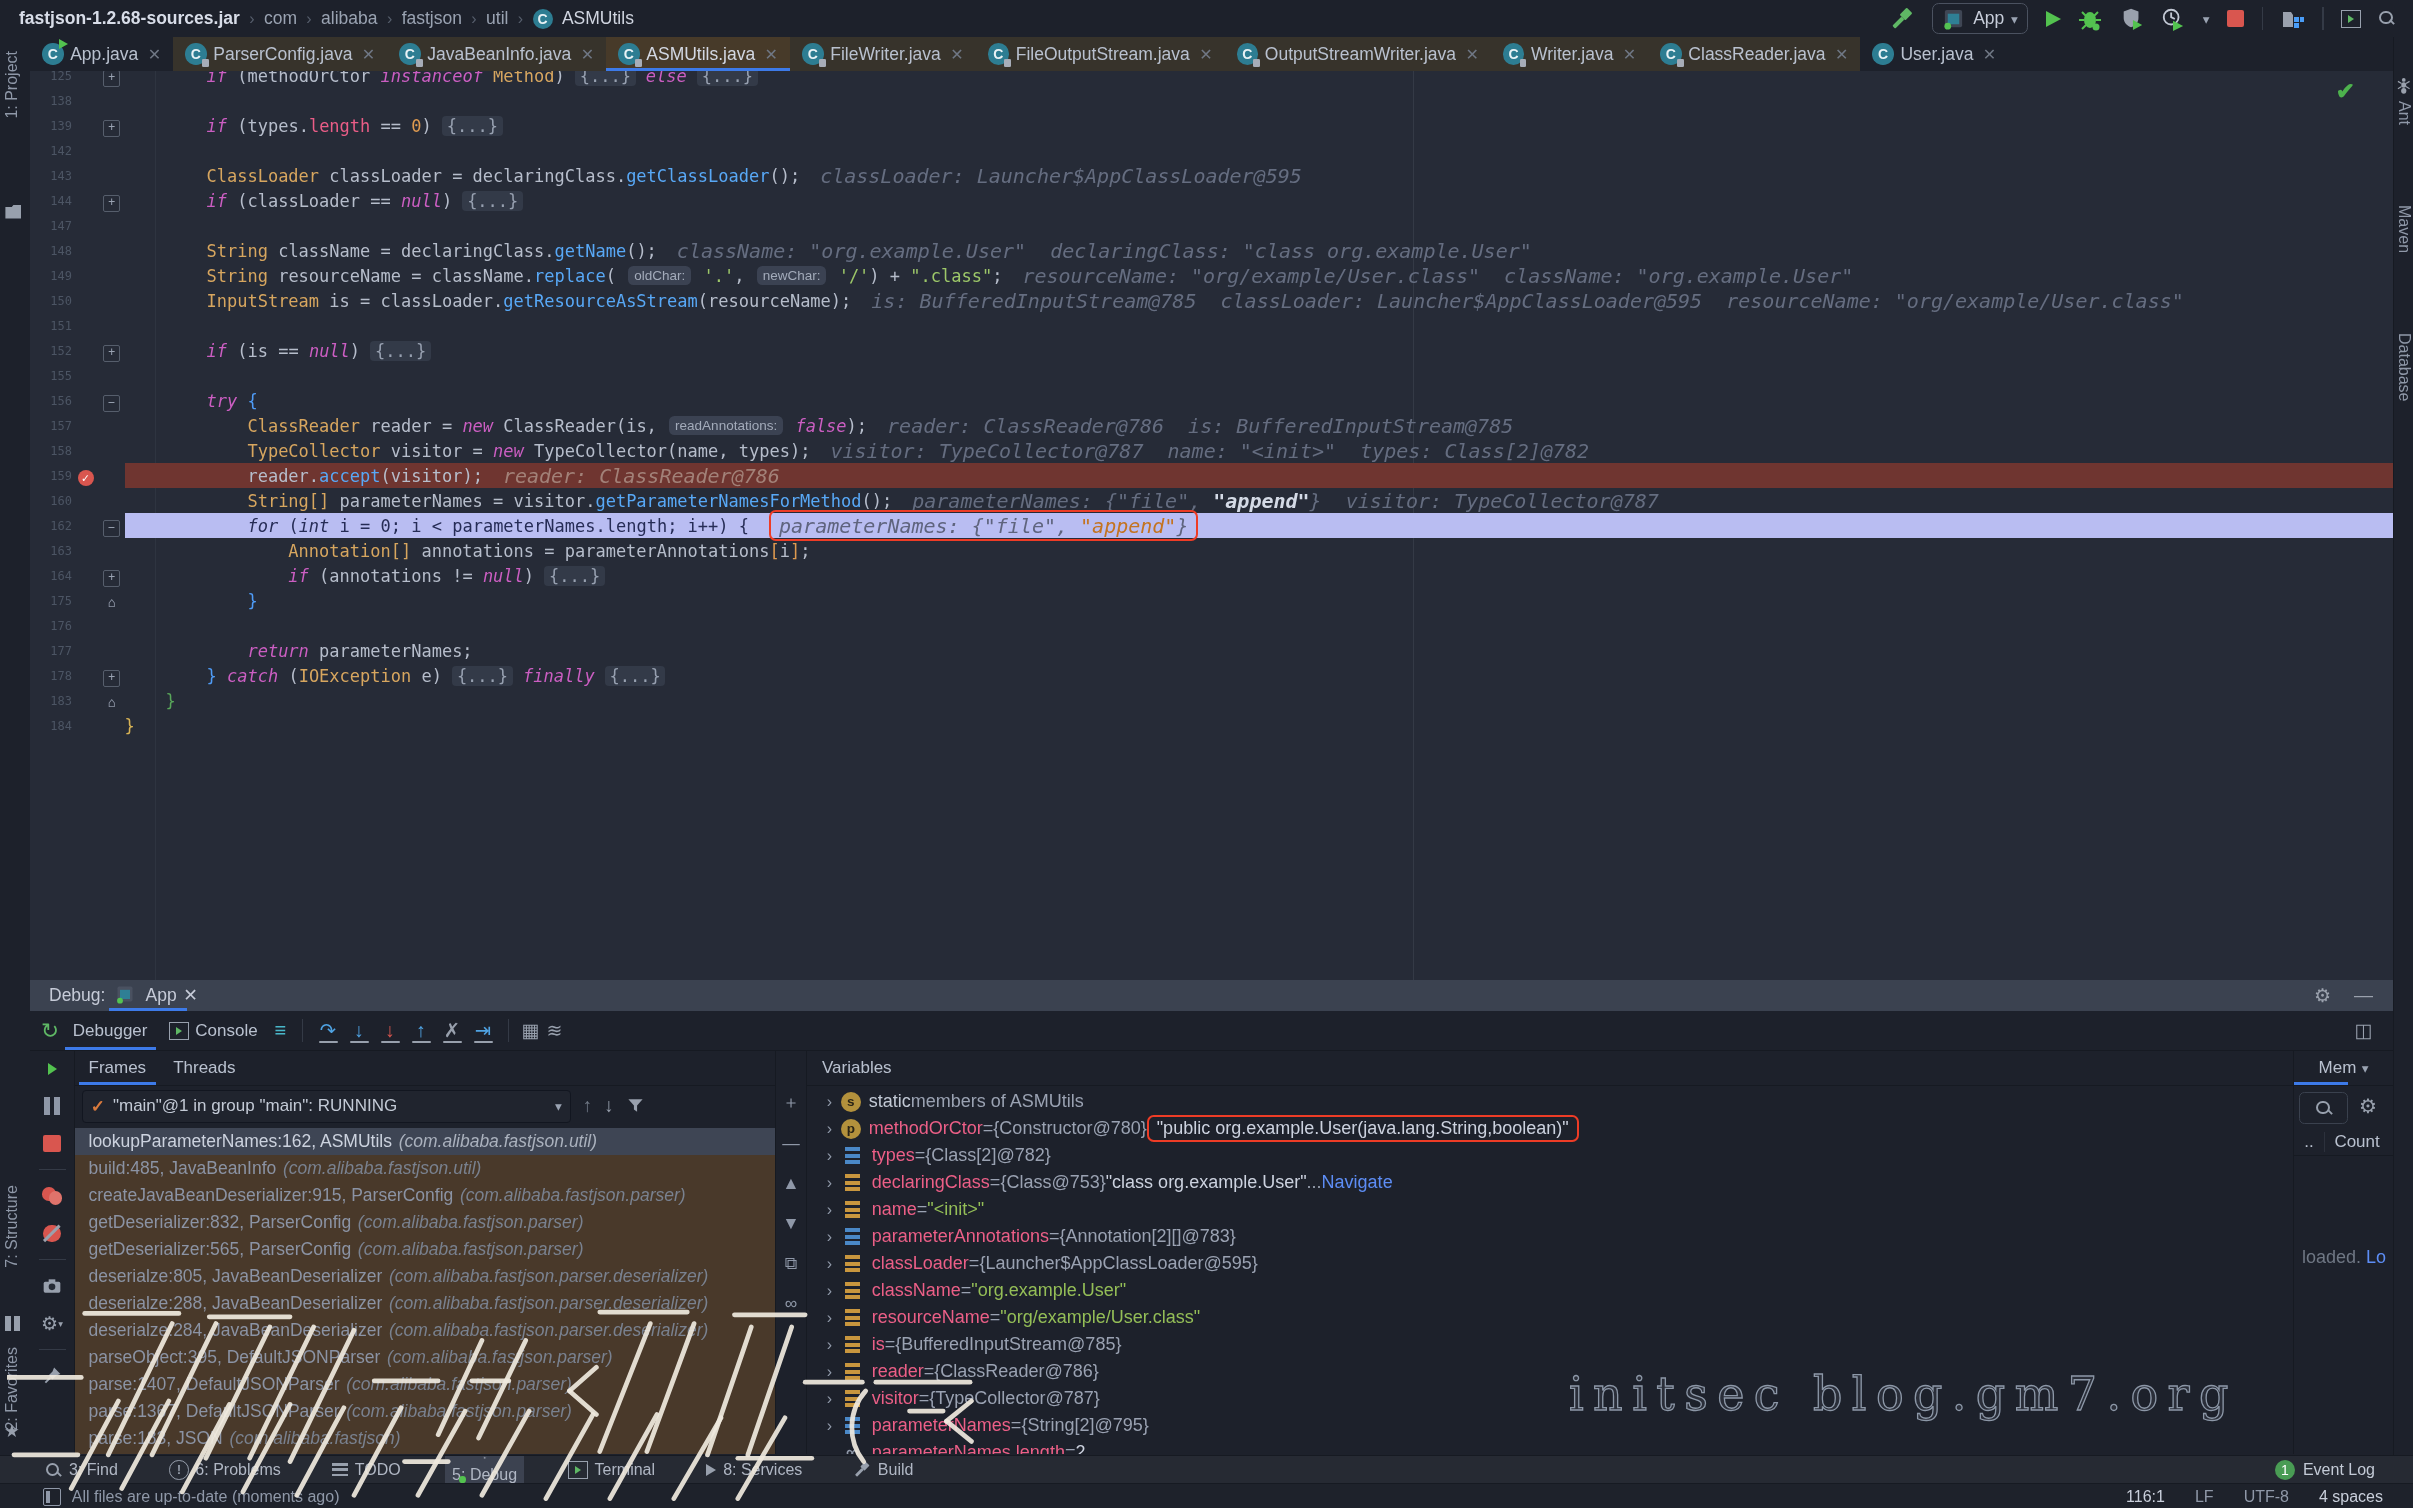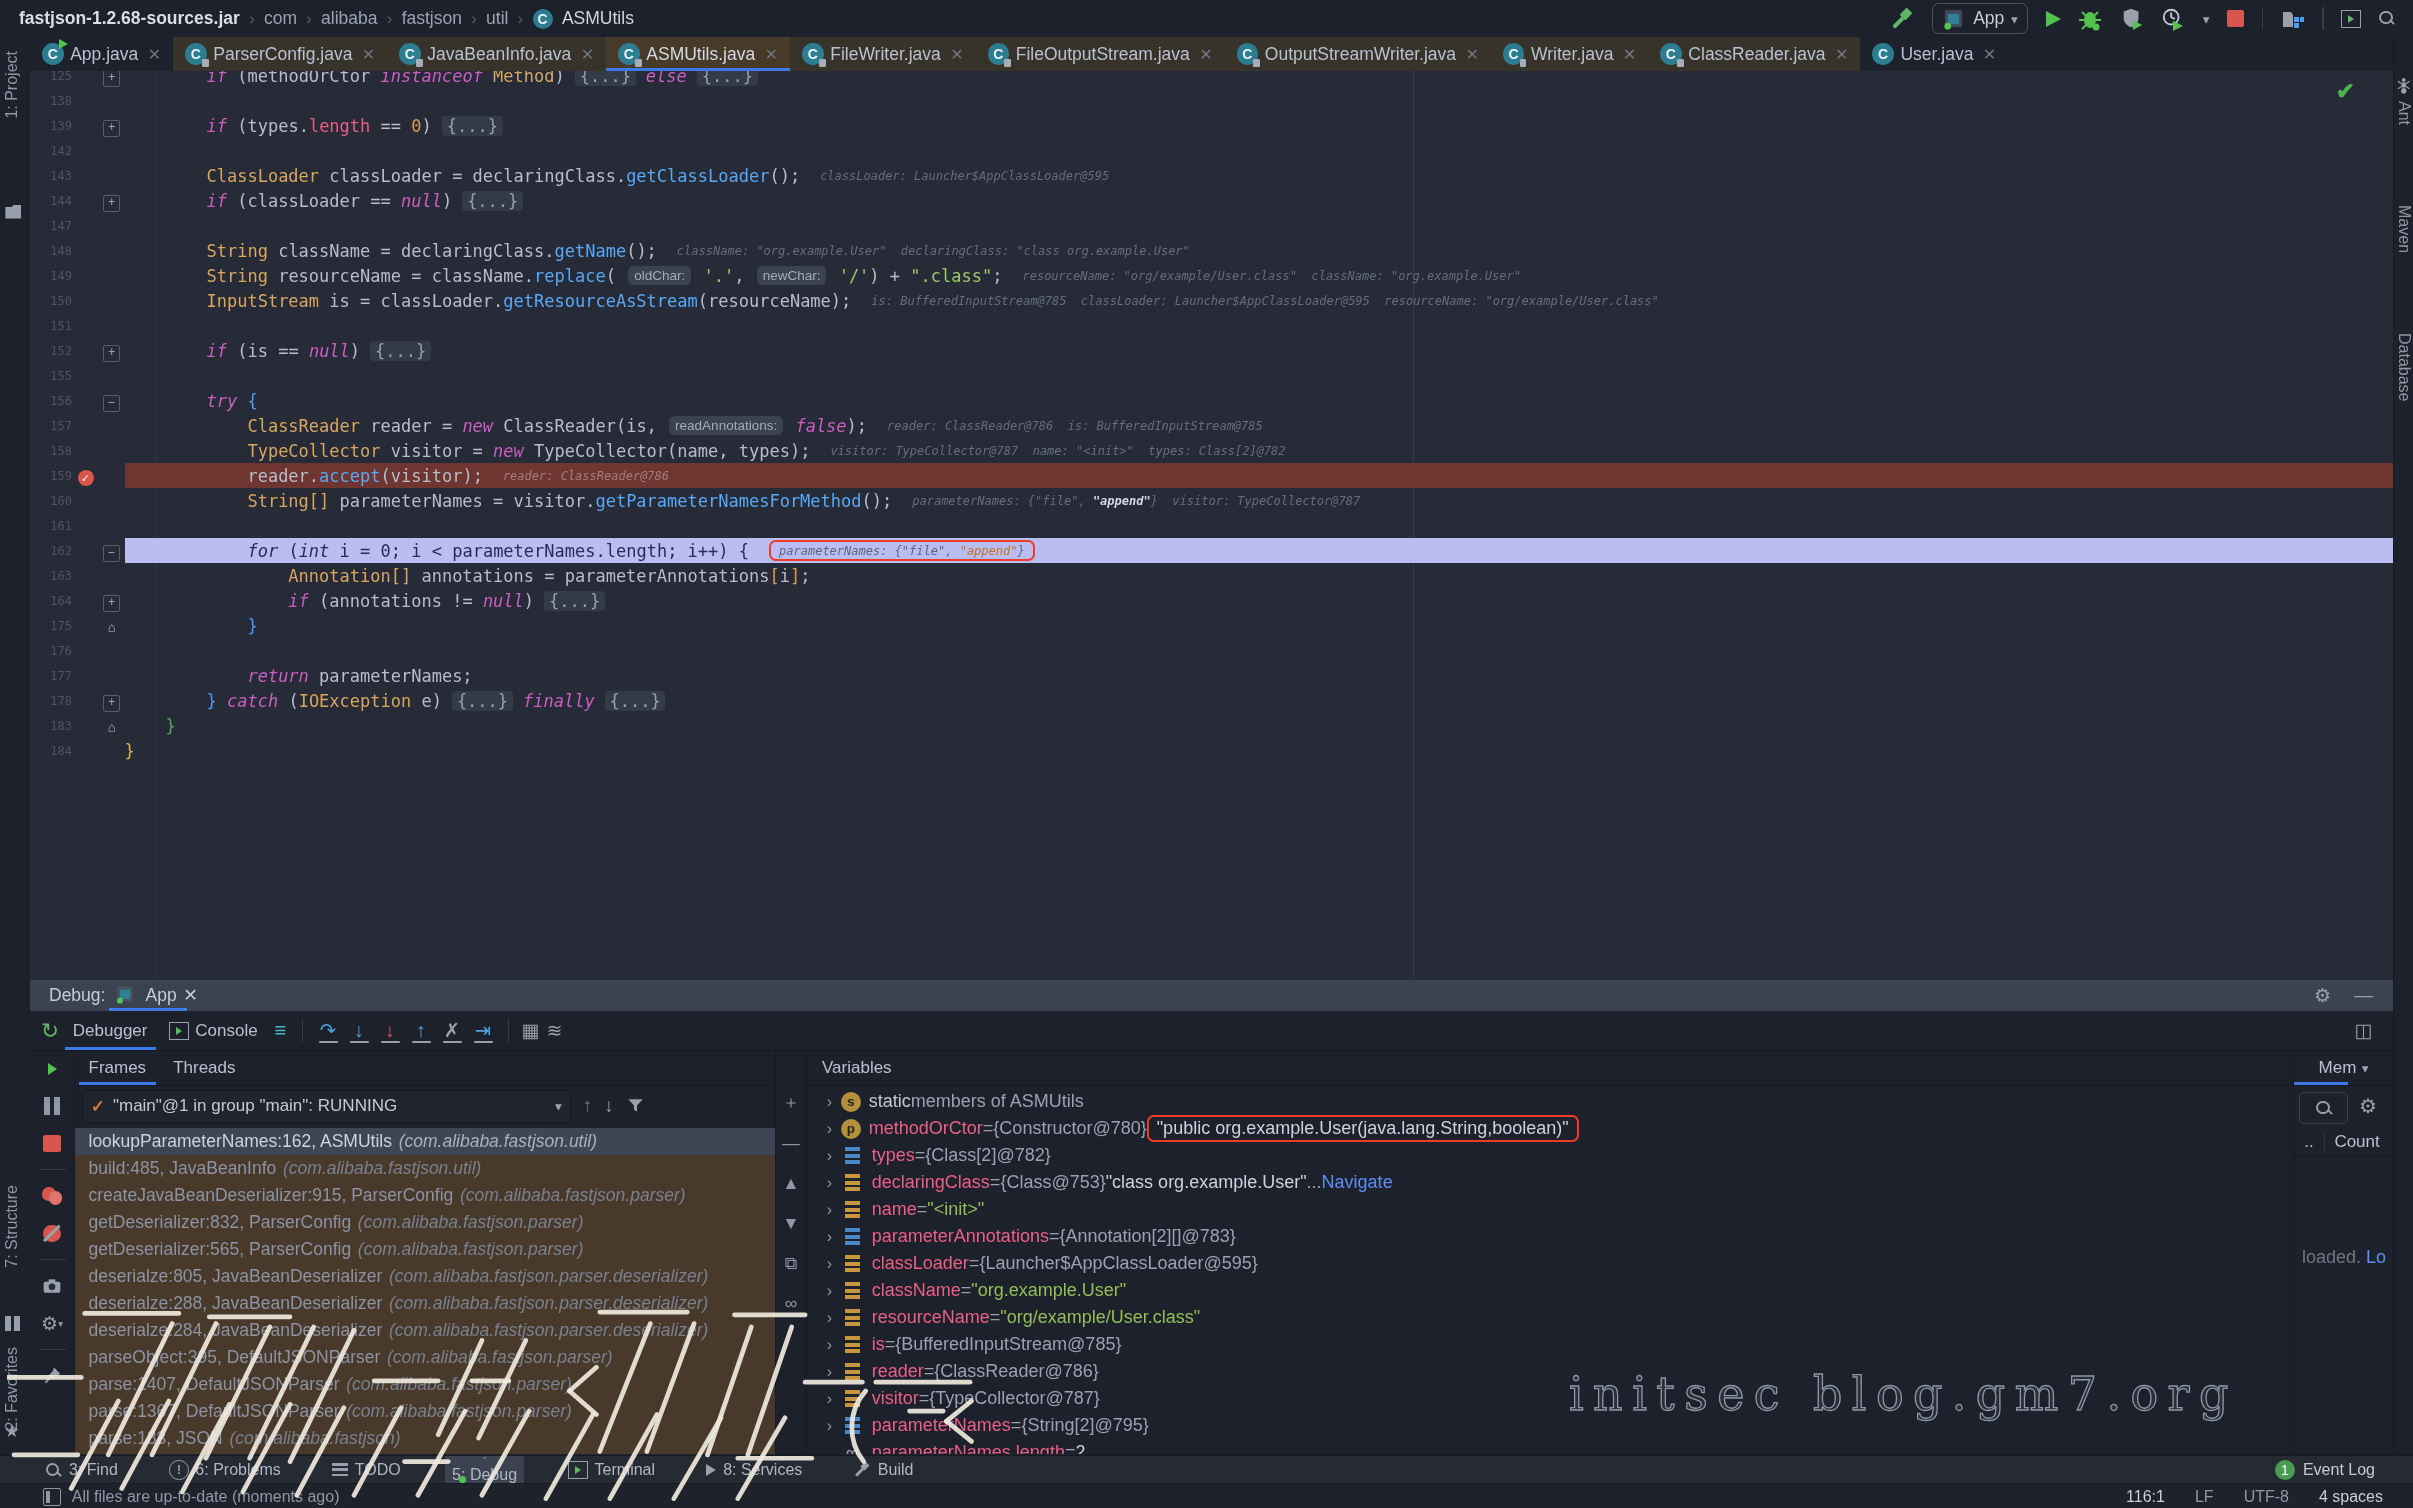--- a/index.html
+++ b/index.html
@@ -64,21 +64,21 @@
   .tk-id{color:#b6bdcb;}
   .tk-ca{color:#58a8f6;}
   .tk-st{color:#9dc869;}
   .tk-nu{color:#de9a50;}
   .tk-fi{color:#ea5d87;}
   .tk-b1{color:#4f9cf7;}
   .tk-b2{color:#58a65a;}
   .tk-b3{color:#d8b355;}
   .tk-fo{background:#333a48;border-radius:4px;padding:0 4.7px;color:#97a0b0;}
   .tk-ch{font-family:"Liberation Sans",sans-serif;font-size:13.5px;background:#3b4252;color:#a3abba;border-radius:5.4px;padding:2px 6px;margin:0 2px;}
-  .tk-h,.tk-hw,.tk-ho{font-style:italic;font-size:12px;}
+  .tk-h,.tk-hw,.tk-ho{font-style:italic;font-size:20px;}
   .tk-h{color:#656d80;}
   .tk-hw{color:#d4dae6;font-weight:bold;}
   .tk-ho{color:#cf7d33;}
   .hintwrap{margin-left:20px;display:inline-flex;align-items:center;}
   .redbox{border:2.7px solid #ee3c26;border-radius:6.7px;padding:1.3px 8px;display:inline-flex;align-items:center;}
   #edcheck{right:38px;top:6.7px;color:#4db24d;font-size:23px;font-weight:bold;}
 
   
   #debug{left:30px;top:980px;width:2363px;height:474px;background:#1d212b;}
   #dhead{left:0;top:0;width:100%;height:31px;background:#3b4250;display:flex;align-items:center;font-size:17.5px;color:#c6cbd8;}
@@ -436,26 +436,20 @@
           <span class="lnum">159</span>
           <span class="lmark"><span class="bpdot">✓</span></span>
           <span class="lfold"></span>
           <span class="lbody"><span class="tk tk-d">            </span><span class="tk tk-id">reader</span><span class="tk tk-d">.</span><span class="tk tk-ca">accept</span><span class="tk tk-d">(visitor);</span><span class="hintwrap"><span class="tk tk-h">reader: ClassReader@786</span></span></span>
         </div>
         <div class="line">
           <span class="lnum">160</span>
           <span class="lmark"></span>
           <span class="lfold"></span>
           <span class="lbody"><span class="tk tk-d">            </span><span class="tk tk-ty">String[]</span><span class="tk tk-d"> parameterNames = visitor.</span><span class="tk tk-ca">getParameterNamesForMethod</span><span class="tk tk-d">();</span><span class="hintwrap"><span class="tk tk-h">parameterNames: {"file", </span><span class="tk tk-hw">"append"</span><span class="tk tk-h">}  visitor: TypeCollector@787</span></span></span>
-        </div>
-        <div class="line">
-          <span class="lnum">161</span>
-          <span class="lmark"></span>
-          <span class="lfold"></span>
-          <span class="lbody"></span>
         </div>
         <div class="line r-cur">
           <span class="lnum">162</span>
           <span class="lmark"></span>
           <span class="lfold"><span class="foldbox">−</span></span>
           <span class="lbody"><span class="tk tk-d">            </span><span class="tk tk-kw">for</span><span class="tk tk-d"> (</span><span class="tk tk-kw">int</span><span class="tk tk-d"> i = </span><span class="tk tk-nu">0</span><span class="tk tk-d">; i &lt; parameterNames.</span><span class="tk tk-fi">length</span><span class="tk tk-d">; i++) {</span><span class="hintwrap redbox"><span class="tk tk-h">parameterNames: {"file", </span><span class="tk tk-ho">"append"</span><span class="tk tk-h">}</span></span></span>
         </div>
         <div class="line">
           <span class="lnum">163</span>
           <span class="lmark"></span>

